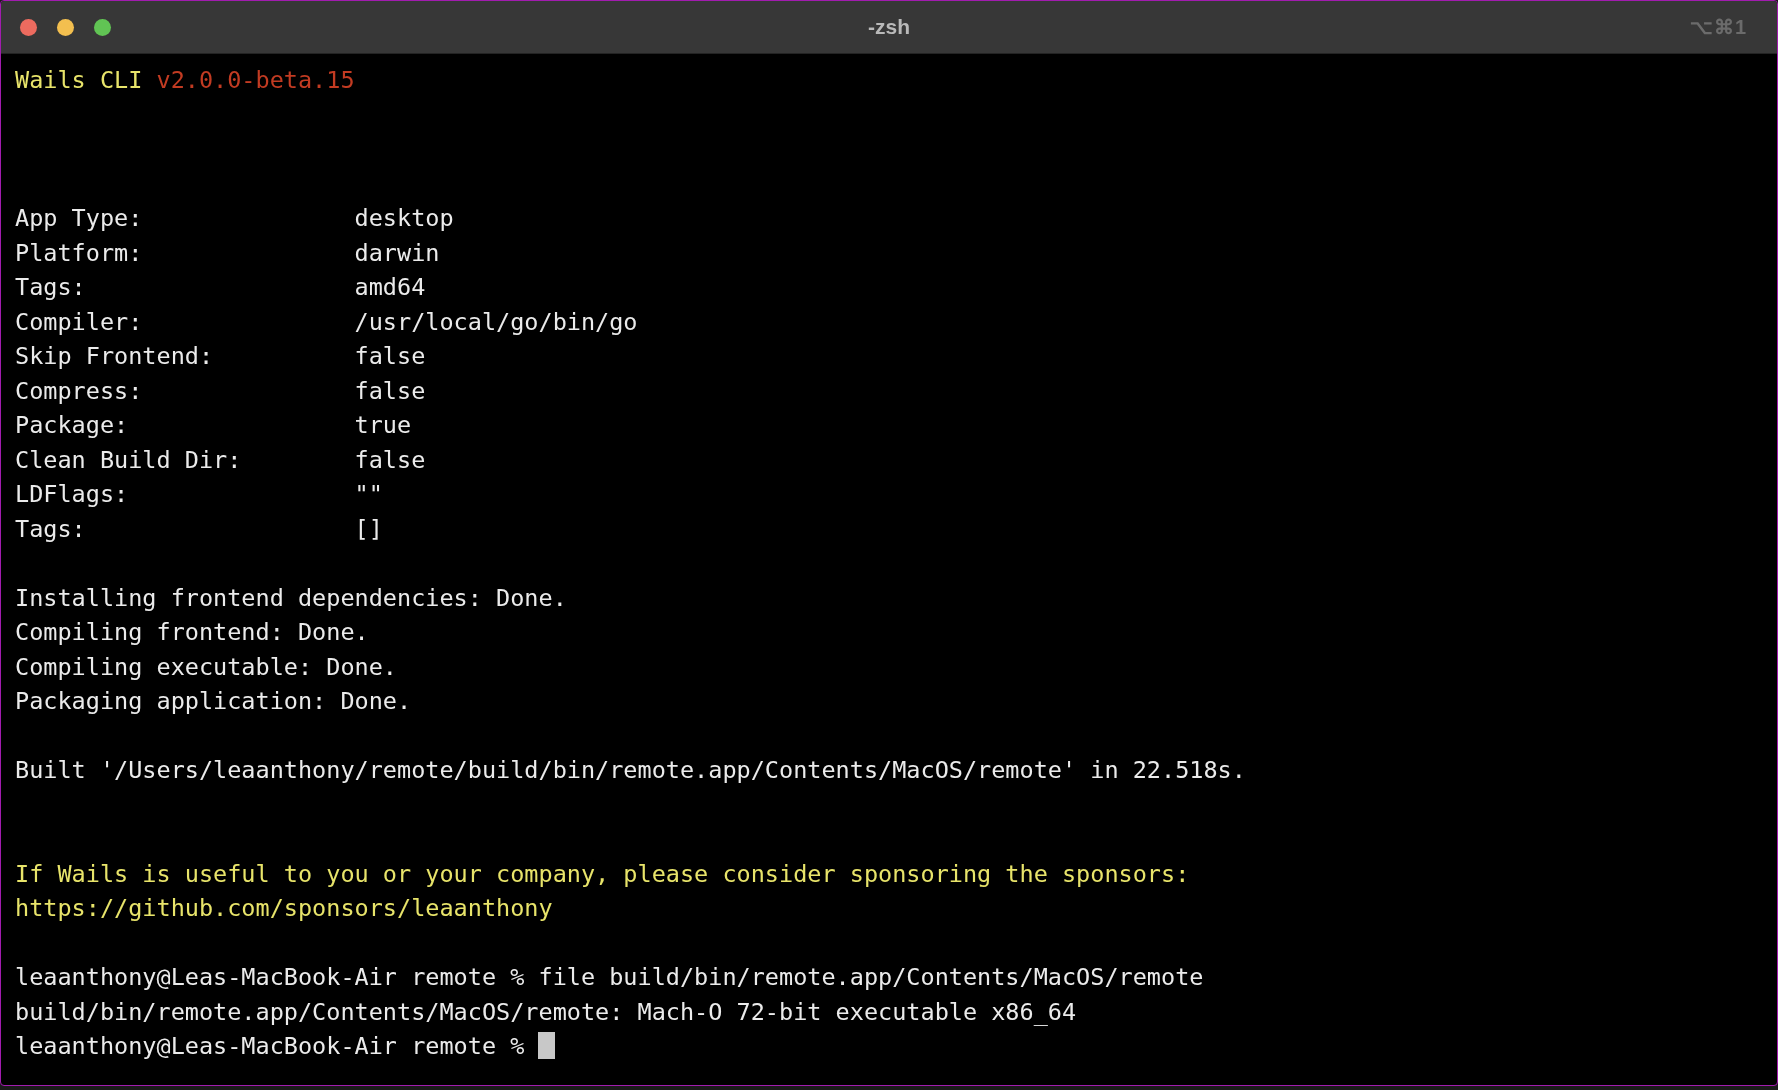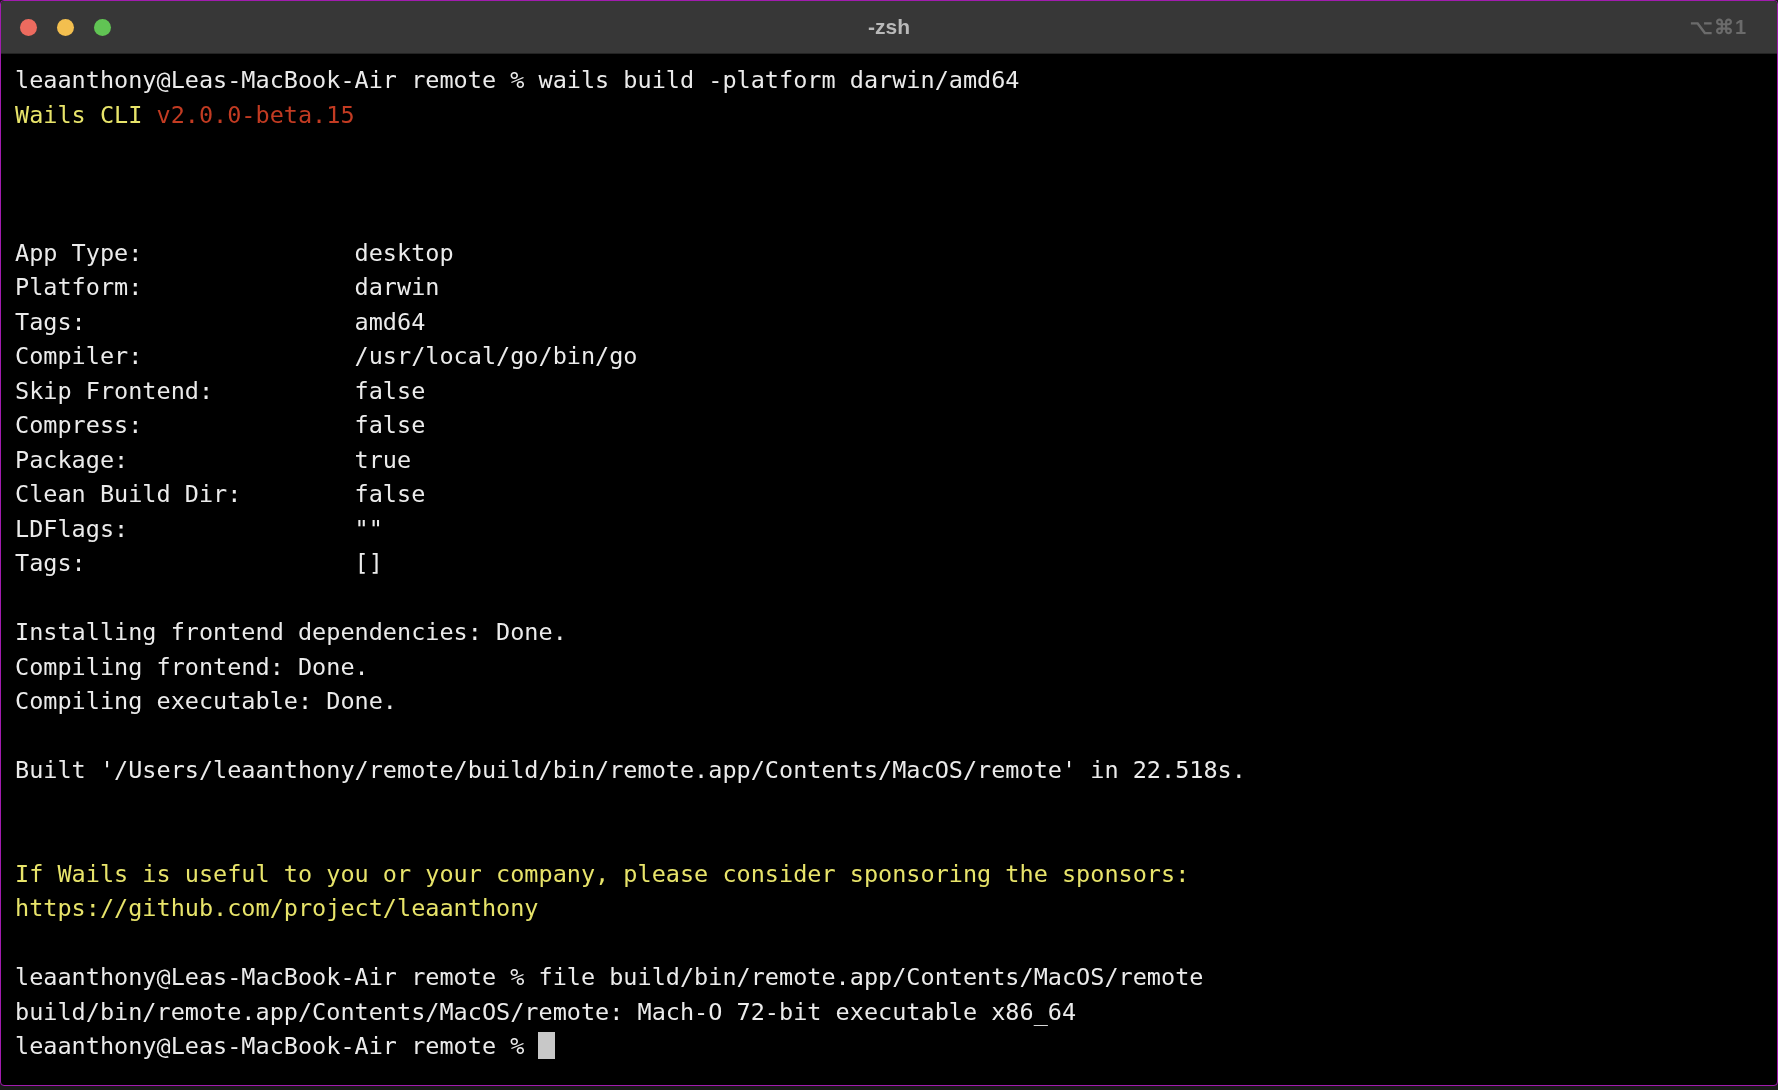--- a/index.html
+++ b/index.html
@@ -65,43 +65,43 @@
   <div class="titlebar">
     <div class="lights">
       <div class="light light-close"></div>
       <div class="light light-min"></div>
       <div class="light light-zoom"></div>
     </div>
     <div class="title">-zsh</div>
     <div class="shortcut">⌥⌘1</div>
   </div>
   <div class="term" id="term">
-      <div class="term-line"><span>leaanthony@Leas-MacBook-Air remote % wails build -platform darwin/amd64</span></div>
       <div class="term-line"><span class="c-yellow">Wails CLI </span><span class="c-red">v2.0.0-beta.15</span></div>
       <div class="term-line"></div>
       <div class="term-line"></div>
       <div class="term-line"></div>
       <div class="term-line"><span>App Type:               desktop</span></div>
       <div class="term-line"><span>Platform:               darwin</span></div>
       <div class="term-line"><span>Tags:                   amd64</span></div>
       <div class="term-line"><span>Compiler:               /usr/local/go/bin/go</span></div>
       <div class="term-line"><span>Skip Frontend:          false</span></div>
       <div class="term-line"><span>Compress:               false</span></div>
       <div class="term-line"><span>Package:                true</span></div>
       <div class="term-line"><span>Clean Build Dir:        false</span></div>
       <div class="term-line"><span>LDFlags:                ""</span></div>
       <div class="term-line"><span>Tags:                   []</span></div>
       <div class="term-line"></div>
       <div class="term-line"><span>Installing frontend dependencies: Done.</span></div>
       <div class="term-line"><span>Compiling frontend: Done.</span></div>
       <div class="term-line"><span>Compiling executable: Done.</span></div>
+      <div class="term-line"><span>Packaging application: Done.</span></div>
       <div class="term-line"></div>
       <div class="term-line"><span>Built '/Users/leaanthony/remote/build/bin/remote.app/Contents/MacOS/remote' in 22.518s.</span></div>
       <div class="term-line"></div>
       <div class="term-line"></div>
       <div class="term-line"><span class="c-yellow">If Wails is useful to you or your company, please consider sponsoring the sponsors:</span></div>
-      <div class="term-line"><span class="c-yellow">https://github.com/project/leaanthony</span></div>
+      <div class="term-line"><span class="c-yellow">https://github.com/sponsors/leaanthony</span></div>
       <div class="term-line"></div>
       <div class="term-line"><span>leaanthony@Leas-MacBook-Air remote % file build/bin/remote.app/Contents/MacOS/remote</span></div>
       <div class="term-line"><span>build/bin/remote.app/Contents/MacOS/remote: Mach-O 72-bit executable x86_64</span></div>
       <div class="term-line"><span>leaanthony@Leas-MacBook-Air remote % </span><span class="cursor"></span></div>
     </div>
 </div>
 
 </body></html>

